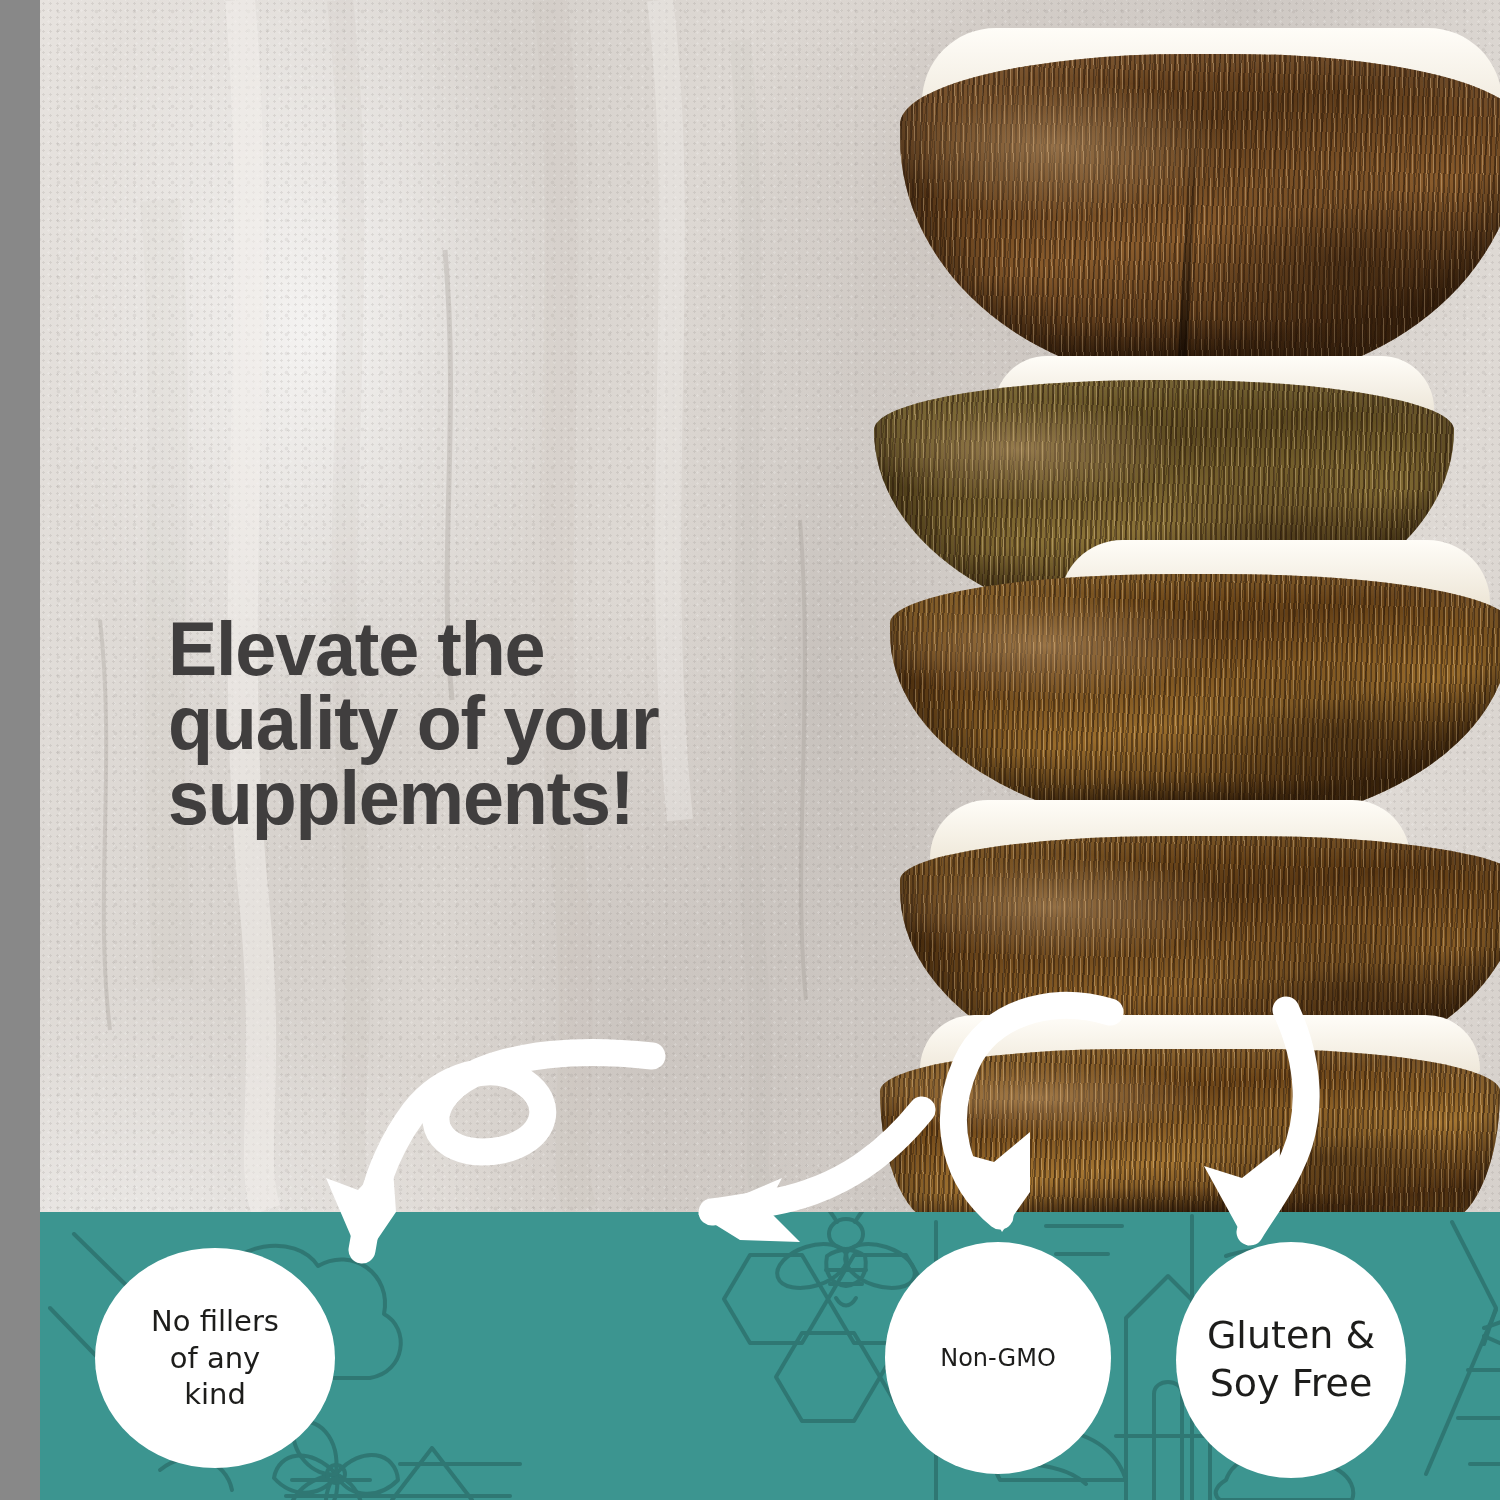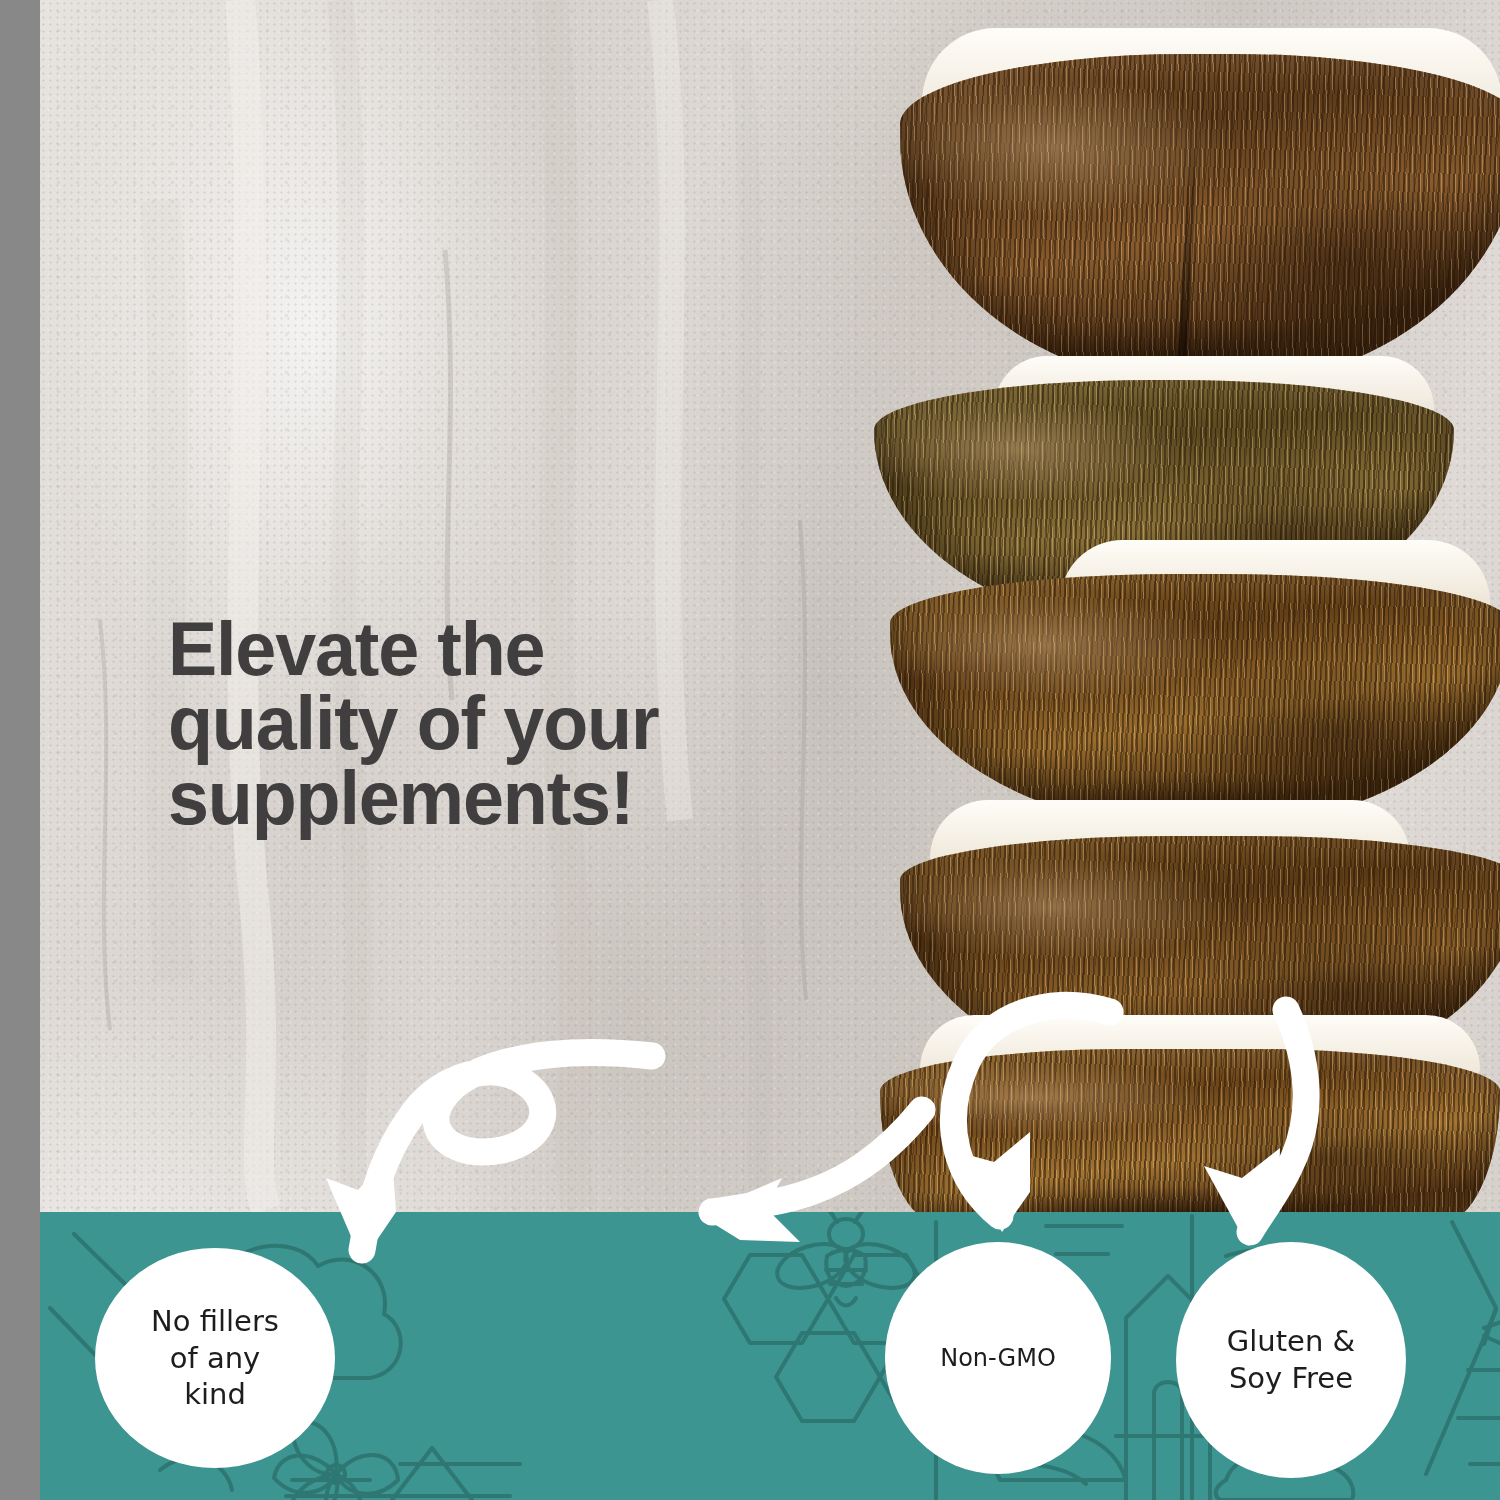--- a/index.html
+++ b/index.html
@@ -232,21 +232,21 @@
     </svg>
 
     <div class="badge" style="left:55px;top:36px;width:240px;height:220px;font-size:29px;">
       <span>No fillers
 of any
 kind</span>
     </div>
     <div class="badge" style="left:845px;top:30px;width:226px;height:232px;font-size:24px;">
       <span>Non-GMO</span>
     </div>
-    <div class="badge" style="left:1136px;top:30px;width:230px;height:236px;font-size:29px;">
+    <div class="badge" style="left:1136px;top:30px;width:230px;height:236px;font-size:38px;">
       <span>Gluten &amp;
 Soy Free</span>
     </div>
   </div>
 
   <svg class="arrows" width="1500" height="1500" viewBox="0 0 1500 1500">
     <g fill="none" stroke="#FFFFFF" stroke-width="27" stroke-linecap="round" stroke-linejoin="round">
 
       <g>
         <path d="M612 1056 C520 1046 430 1058 402 1100 C382 1132 414 1160 462 1150 C506 1140 516 1104 484 1082

